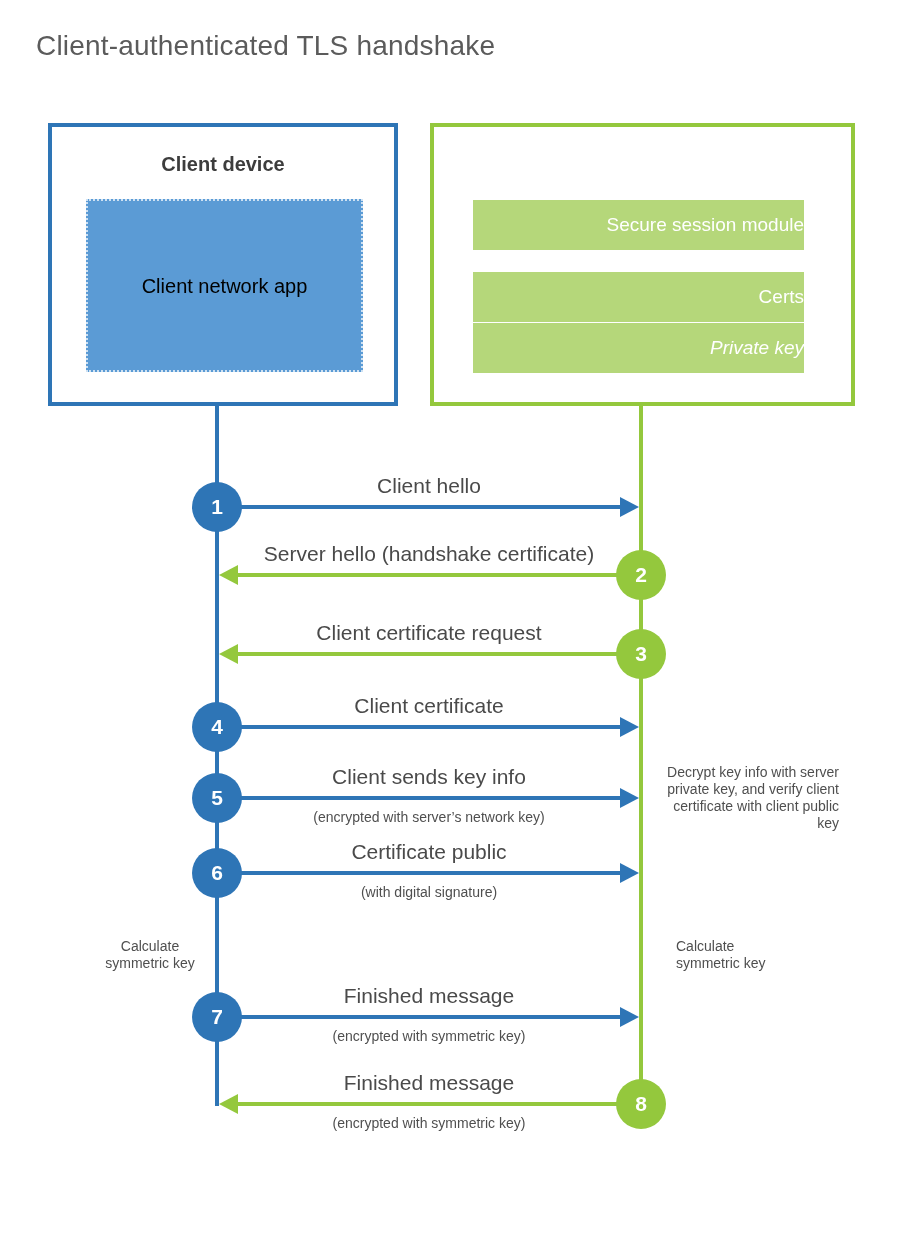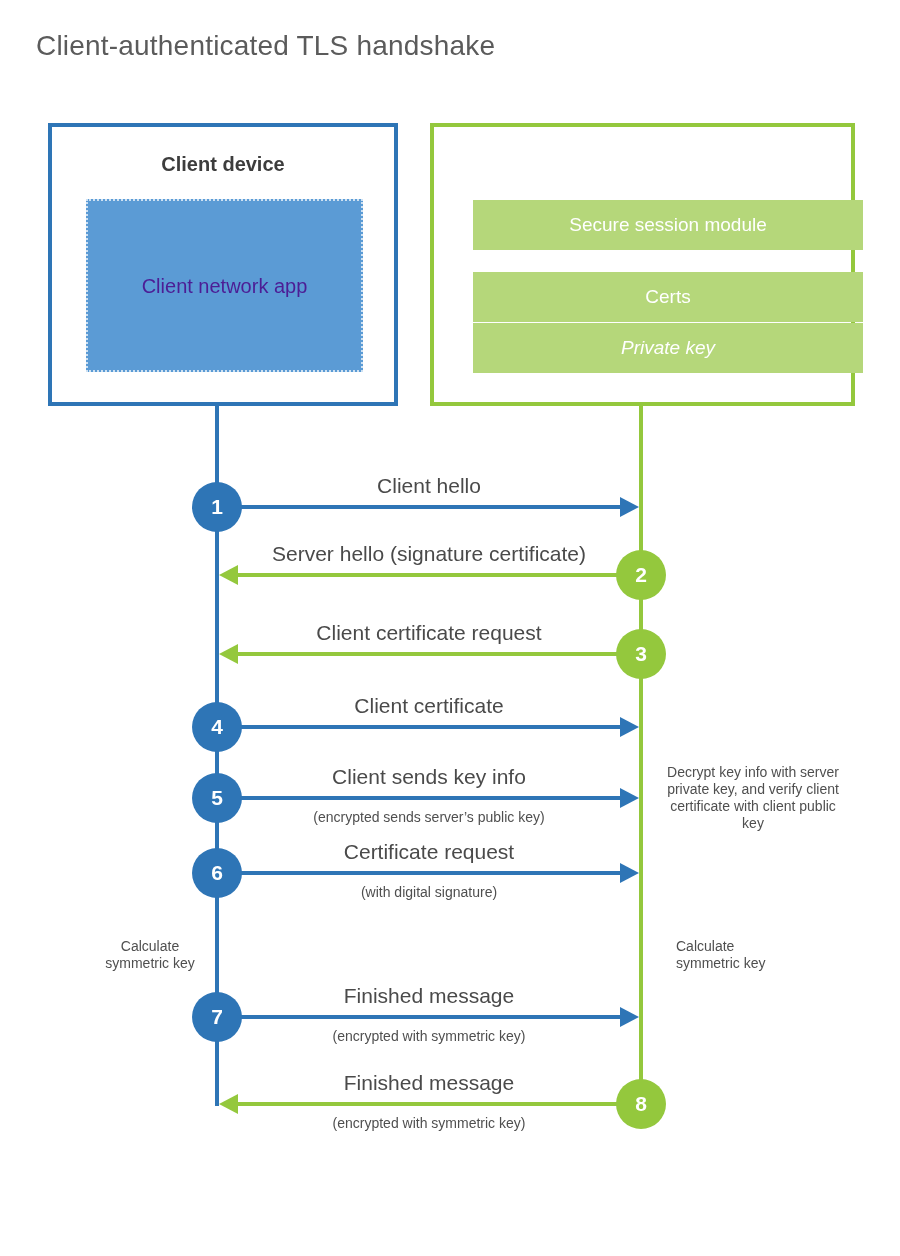--- a/index.html
+++ b/index.html
@@ -21,24 +21,24 @@
   
   .actor-box{position:absolute;top:123px;height:283px;background:#fff;}
   .client-box{left:48px;width:350px;border:4px solid var(--blue);}
   .server-box{left:430px;width:425px;border:4px solid var(--green);}
   .actor-title{position:absolute;top:26px;left:0;width:100%;text-align:center;
     font-size:20px;font-weight:bold;color:var(--text-dark);}
 
   .client-app{position:absolute;left:34px;top:72px;width:277px;height:173px;
     background:var(--blue-light);border:2px dotted rgba(255,255,255,.7);
     display:flex;align-items:center;justify-content:center;text-align:center;
-    color:#4c1d95;font-size:20px;line-height:28px;padding:0 40px;}
+    color:#000000;font-size:20px;line-height:28px;padding:0 40px;}
 
-  .server-bar{position:absolute;left:39px;width:390px;height:50px;background:var(--green-light);
-    color:#fff;font-size:19px;text-align:center;line-height:50px;}
+  .server-bar{position:absolute;left:39px;width:331px;height:50px;background:var(--green-light);
+    color:#fff;font-size:19px;text-align:right;line-height:50px;}
   .bar-0{top:73px;} .bar-1{top:145px;} .bar-2{top:196px;font-style:italic;}
 
   
   .lifeline{position:absolute;top:405px;width:4px;}
   .lifeline.blue{left:215px;height:701px;background:var(--blue);}
   .lifeline.green{left:639px;height:705px;background:var(--green);}
 
   
   .step{position:absolute;left:0;top:0;width:900px;height:0;}
   .s1{top:507px;} .s2{top:575px;} .s3{top:654px;} .s4{top:727px;}
@@ -57,21 +57,21 @@
   .head.right{left:620px;border-left:19px solid var(--blue);}
   .head.left{left:219px;border-right:19px solid var(--green);}
 
   .badge{position:absolute;top:-25px;width:50px;height:50px;border-radius:50%;
     color:#fff;font-weight:bold;font-size:21px;text-align:center;line-height:50px;z-index:3;}
   .badge.blue{left:192px;background:var(--blue);}
   .badge.green{left:616px;background:var(--green);}
 
   
   .note{position:absolute;font-size:14px;line-height:17px;color:#4f4f4f;}
-  .decrypt-note{left:667px;top:764px;width:172px;text-align:center;}
+  .decrypt-note{left:667px;top:764px;width:172px;text-align:right;}
   .calc-left{left:95px;top:938px;width:110px;text-align:center;}
   .calc-right{left:676px;top:938px;width:110px;text-align:left;}
 </style>
 </head>
 <body>
 
 <div class="stage">
 
   <div class="page-title">Client-authenticated TLS handshake</div>
 
@@ -92,21 +92,21 @@
   <div class="lifeline green"></div>
 
   <div class="step s1">
     <div class="msg-label">Client hello</div>
     <div class="line blue"></div>
     <div class="head right"></div>
     <div class="badge blue">1</div>
   </div>
 
   <div class="step s2">
-    <div class="msg-label">Server hello (signature certificate)</div>
+    <div class="msg-label">Server hello (handshake certificate)</div>
     <div class="line green"></div>
     <div class="head left"></div>
     <div class="badge green">2</div>
   </div>
 
   <div class="step s3">
     <div class="msg-label">Client certificate request</div>
     <div class="line green"></div>
     <div class="head left"></div>
     <div class="badge green">3</div>
@@ -117,25 +117,25 @@
     <div class="line blue"></div>
     <div class="head right"></div>
     <div class="badge blue">4</div>
   </div>
 
   <div class="step s5">
     <div class="msg-label">Client sends key info</div>
     <div class="line blue"></div>
     <div class="head right"></div>
     <div class="badge blue">5</div>
-    <div class="msg-sub">(encrypted sends server’s public key)</div>
+    <div class="msg-sub">(encrypted with server’s network key)</div>
   </div>
 
   <div class="step s6">
-    <div class="msg-label">Certificate request</div>
+    <div class="msg-label">Certificate public</div>
     <div class="line blue"></div>
     <div class="head right"></div>
     <div class="badge blue">6</div>
     <div class="msg-sub">(with digital signature)</div>
   </div>
 
   <div class="step s7">
     <div class="msg-label">Finished message</div>
     <div class="line blue"></div>
     <div class="head right"></div>

